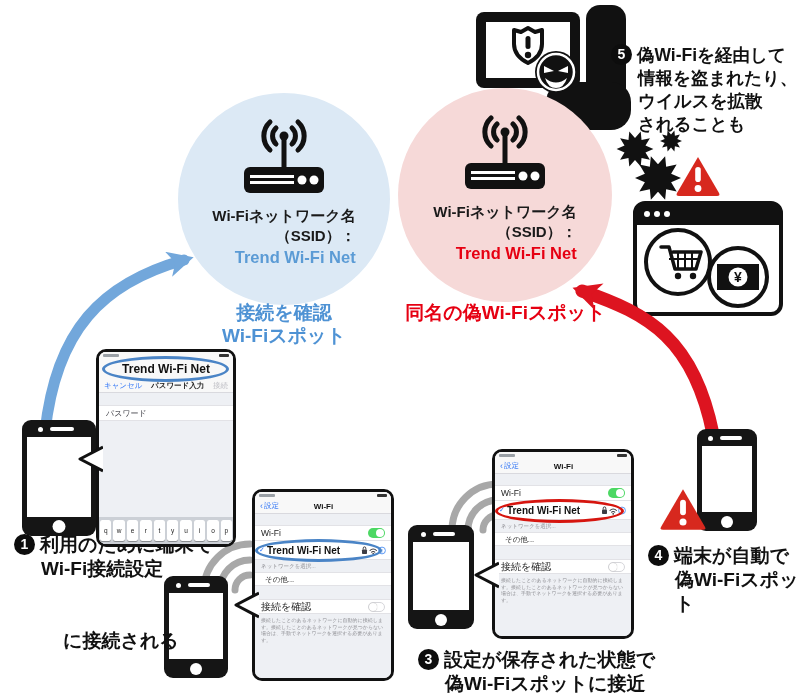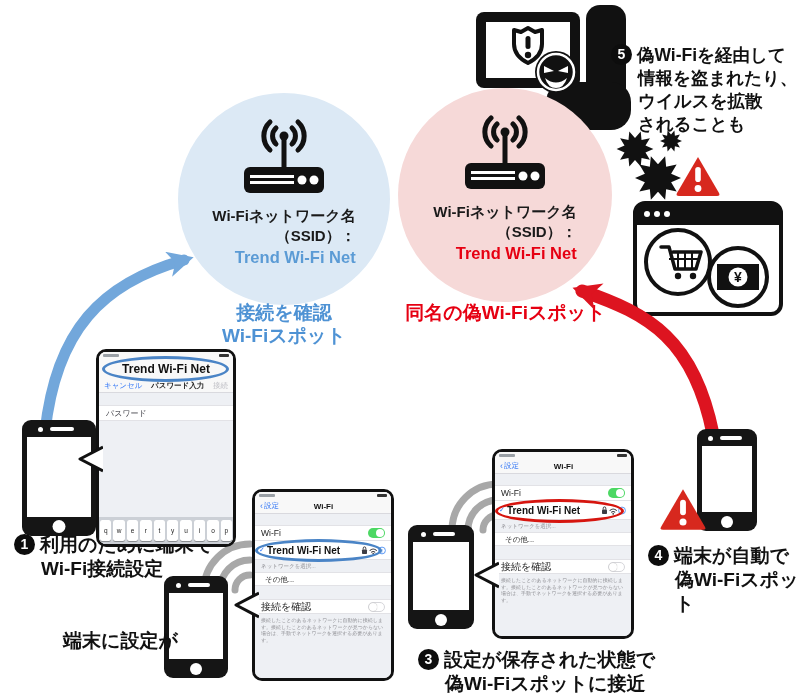--- a/index.html
+++ b/index.html
@@ -317,21 +317,21 @@
         <span>接続を確認</span>
         <span class="toggle off">
             <span class="knob"></span>
           </span>
       </div>
       <div class="footnote">接続したことのあるネットワークに自動的に接続します。接続したことのあるネットワークが見つからない場合は、手動でネットワークを選択する必要があります。</div>
     </div>
   </div>
 
   <div class="step-label" style="left:36px; top:629px;">
-    <span class="indent">端末に設定が</span>
+    <span class="indent">に接続される</span>
   </div>
 
   <div class="svg-abs" style="left:434px; top:470px; z-index:4;">
     <svg width="72" height="64" viewBox="0 0 72 64">
       <path d="M64 14 A46 46 0 0 0 18 60 M64 30 A30 30 0 0 0 34 60 M64 45 A15 15 0 0 0 49 60" stroke="#a8a8a8" stroke-width="7" fill="none" stroke-linecap="round"></path>
     </svg>
   </div>
 
   <div class="phone" style="left:408px; top:525px; width:66px; height:104px;">
     <span class="cam" style="left:13px;"></span>

